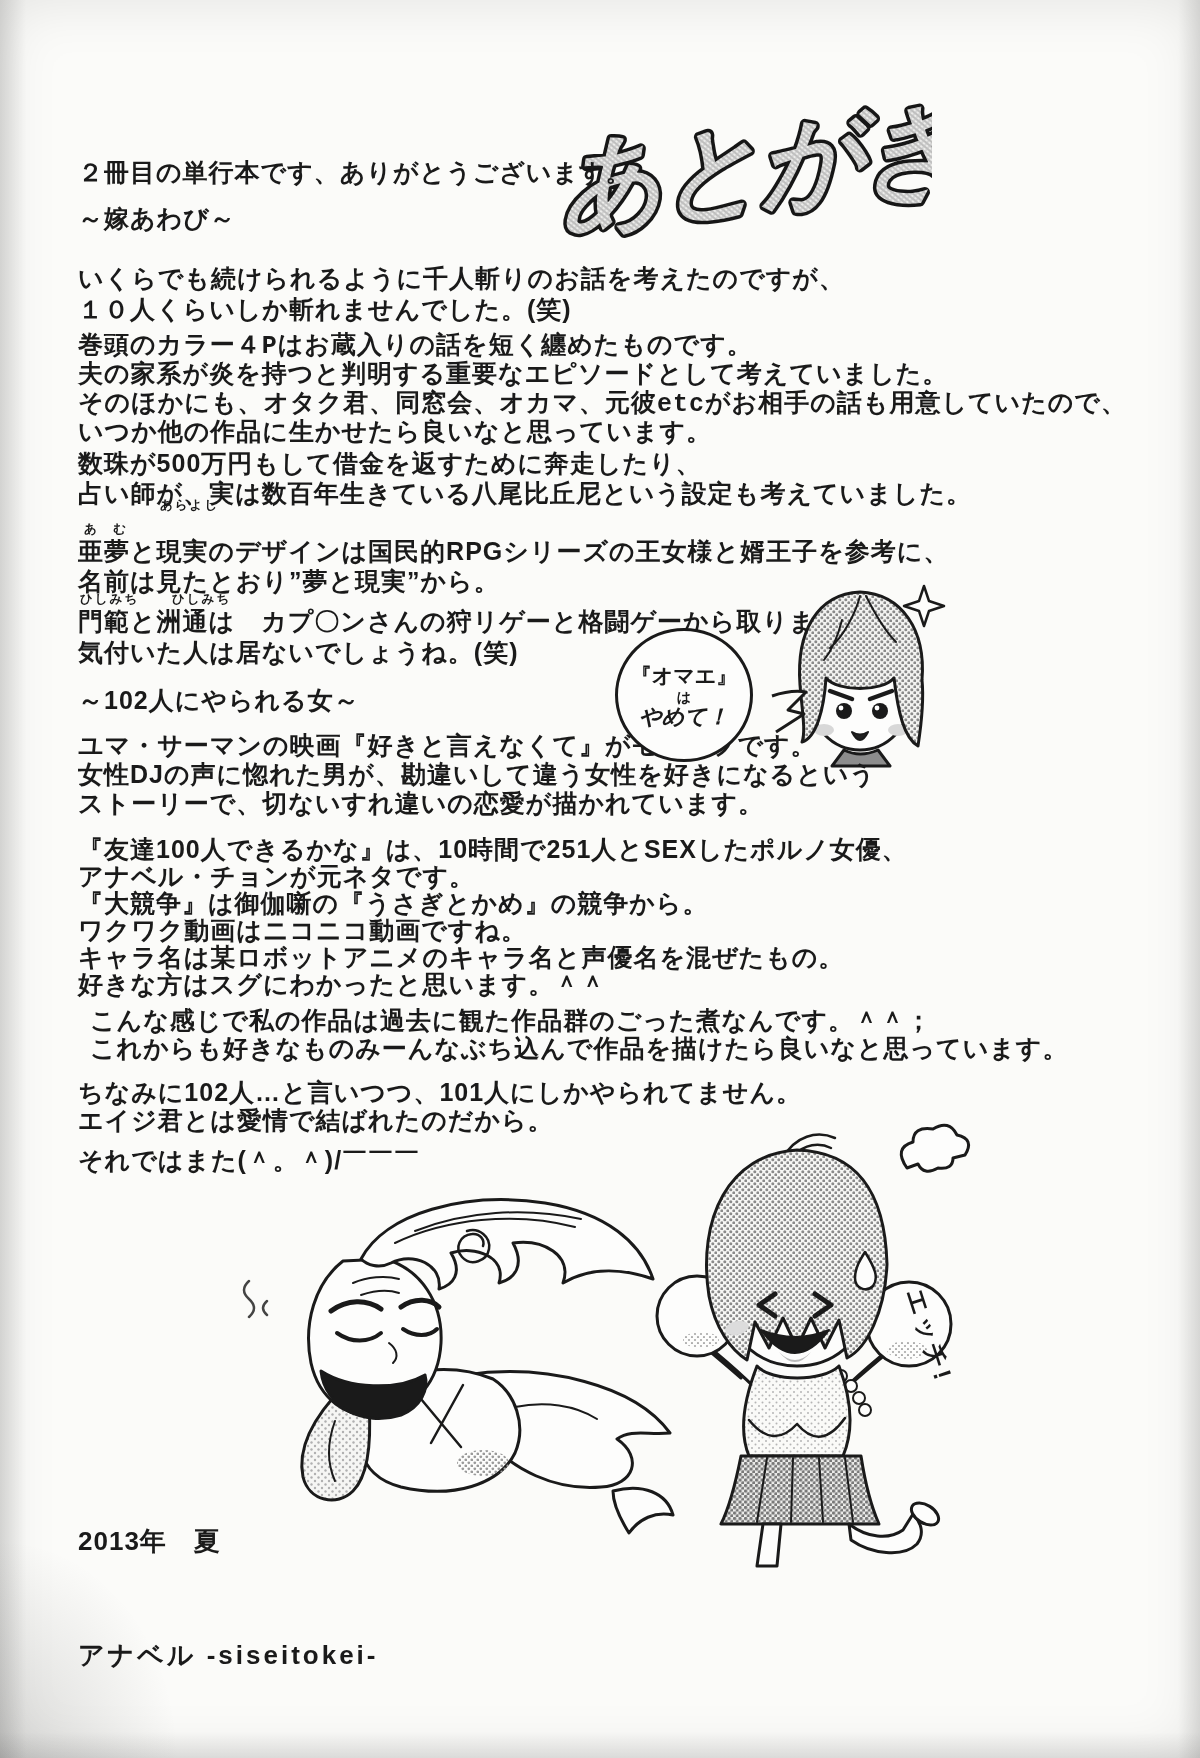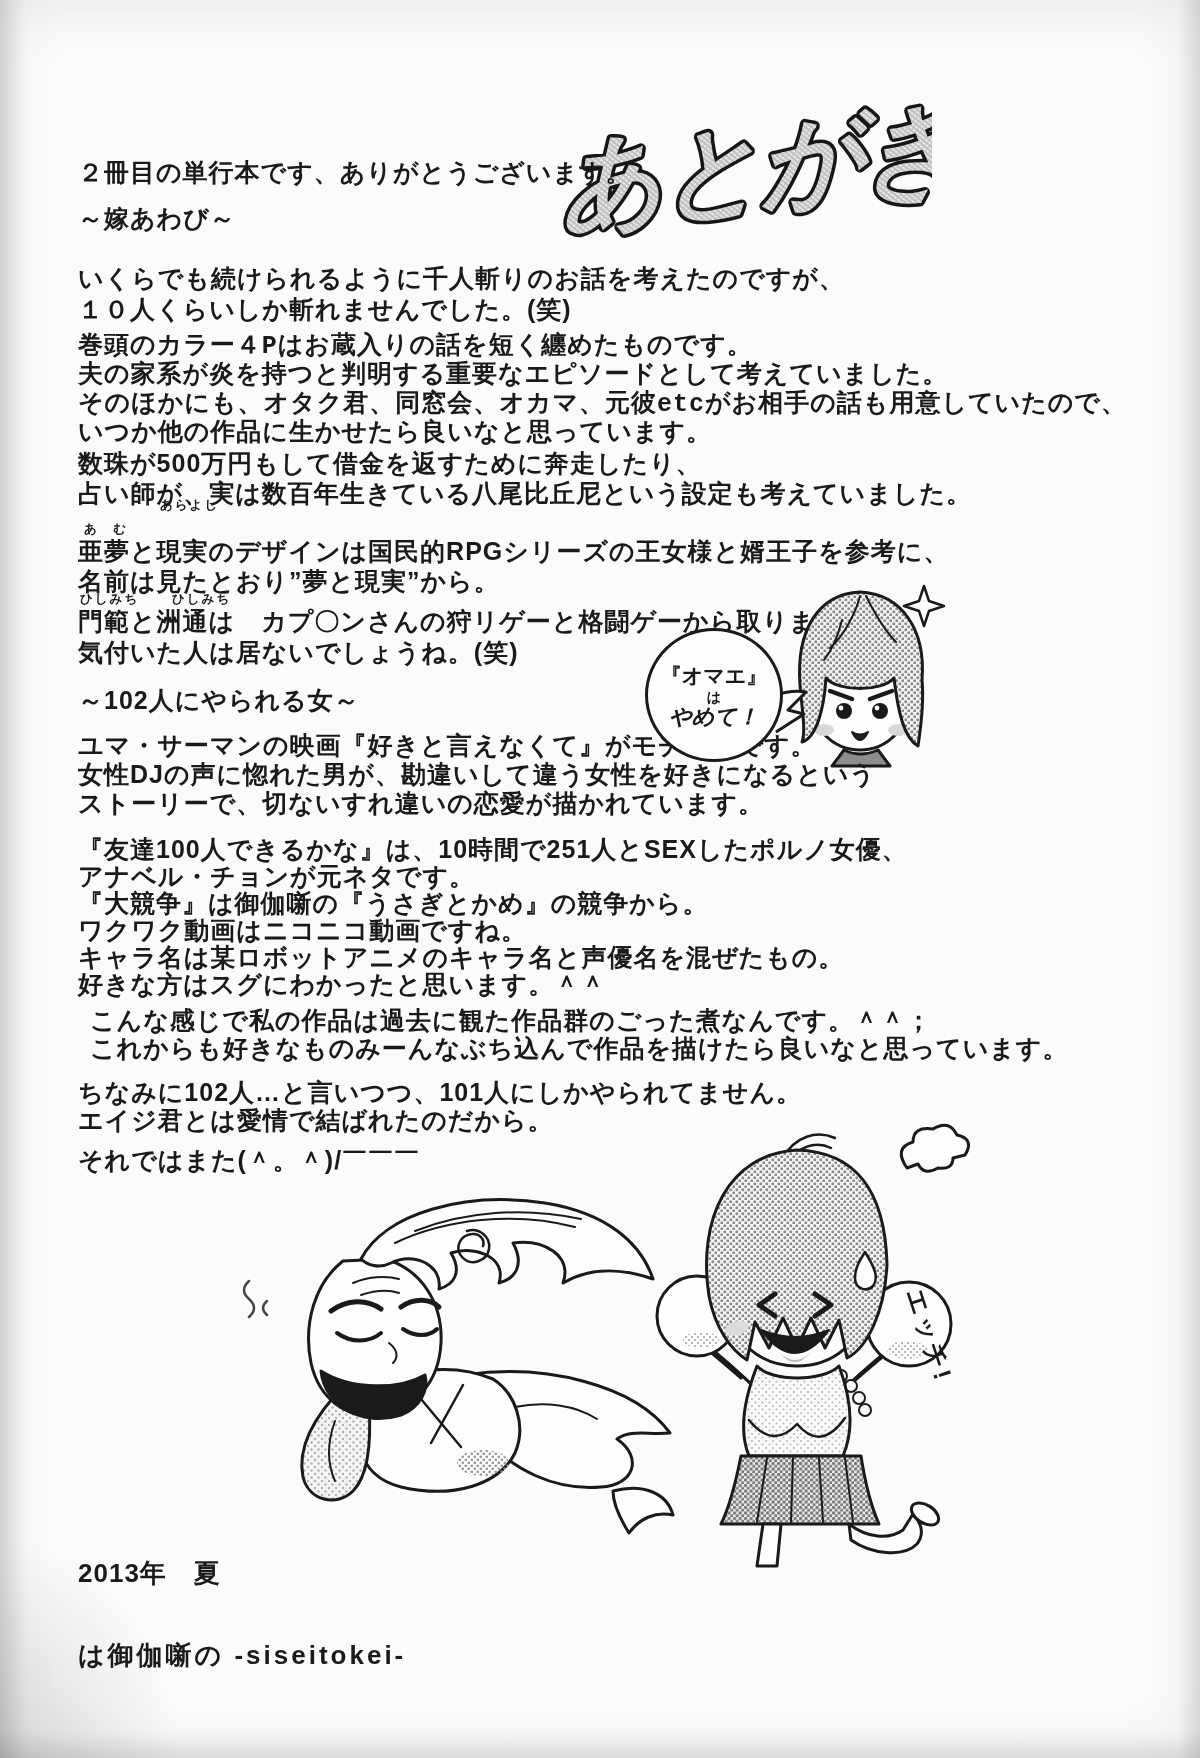--- a/index.html
+++ b/index.html
@@ -17,21 +17,21 @@
   .txt{
     position:absolute; left:78px;
     font-size:25px; font-weight:600; line-height:29px;
     letter-spacing:1px; white-space:pre-line;
   }
   .heading{font-weight:700;}
   .furigana{
     position:absolute; font-size:12.5px; font-weight:600; letter-spacing:2px; line-height:14px;
   }
   .bubble{
-    position:absolute; left:645px; top:628px; width:132px; height:128px;
+    position:absolute; left:615px; top:628px; width:132px; height:128px;
     border:3.5px solid #1a1a1a; border-radius:50%; background:#fdfdfc;
     display:flex; flex-direction:column; align-items:center; justify-content:center;
     text-align:center; z-index:3;
   }
   .bubble .b1{font-size:21px; font-weight:700; letter-spacing:0;}
   .bubble .b2{font-size:14px; font-weight:700; line-height:15px;}
   .bubble .b3{font-size:22px; font-weight:700; font-style:italic; line-height:24px;}
   .bubble-tail{position:absolute; left:770px; top:688px; z-index:2;}
   .illo{position:absolute;}
   .sfx{
@@ -220,16 +220,16 @@
       <path d="M96,346 C90,376 84,398 76,414 L234,414 C226,396 220,372 216,346 Z" fill="url(#r-dots-d)" stroke-width="3"></path>
       <path d="M122,348 L112,412 M148,348 L146,412 M174,348 L178,412 M200,348 L208,412" fill="none" stroke-width="2"></path>
       <path d="M118,414 L112,456 L132,456 L136,414 Z" fill="#fdfdfc" stroke-width="3"></path>
       <path d="M204,414 C222,428 244,430 258,420 L268,404 C276,412 280,424 272,434 C258,448 226,444 206,430 Z" fill="#fdfdfc" stroke-width="3"></path>
       <ellipse cx="280" cy="404" rx="15" ry="9" transform="rotate(32 280 404)" fill="#fdfdfc" stroke-width="3"></ellipse>
     </g>
   </svg>
 
   <span class="sfx">エッチ!</span>
 
-  <div class="footer-line" style="top:1556px;">2013年　夏</div>
-  <div class="footer-line credit" style="top:1638px;">は御伽噺の -siseitokei-</div>
+  <div class="footer-line" style="top:1524px;">2013年　夏</div>
+  <div class="footer-line credit" style="top:1638px;">アナベル -siseitokei-</div>
 
 </div>
 
 </body></html>

